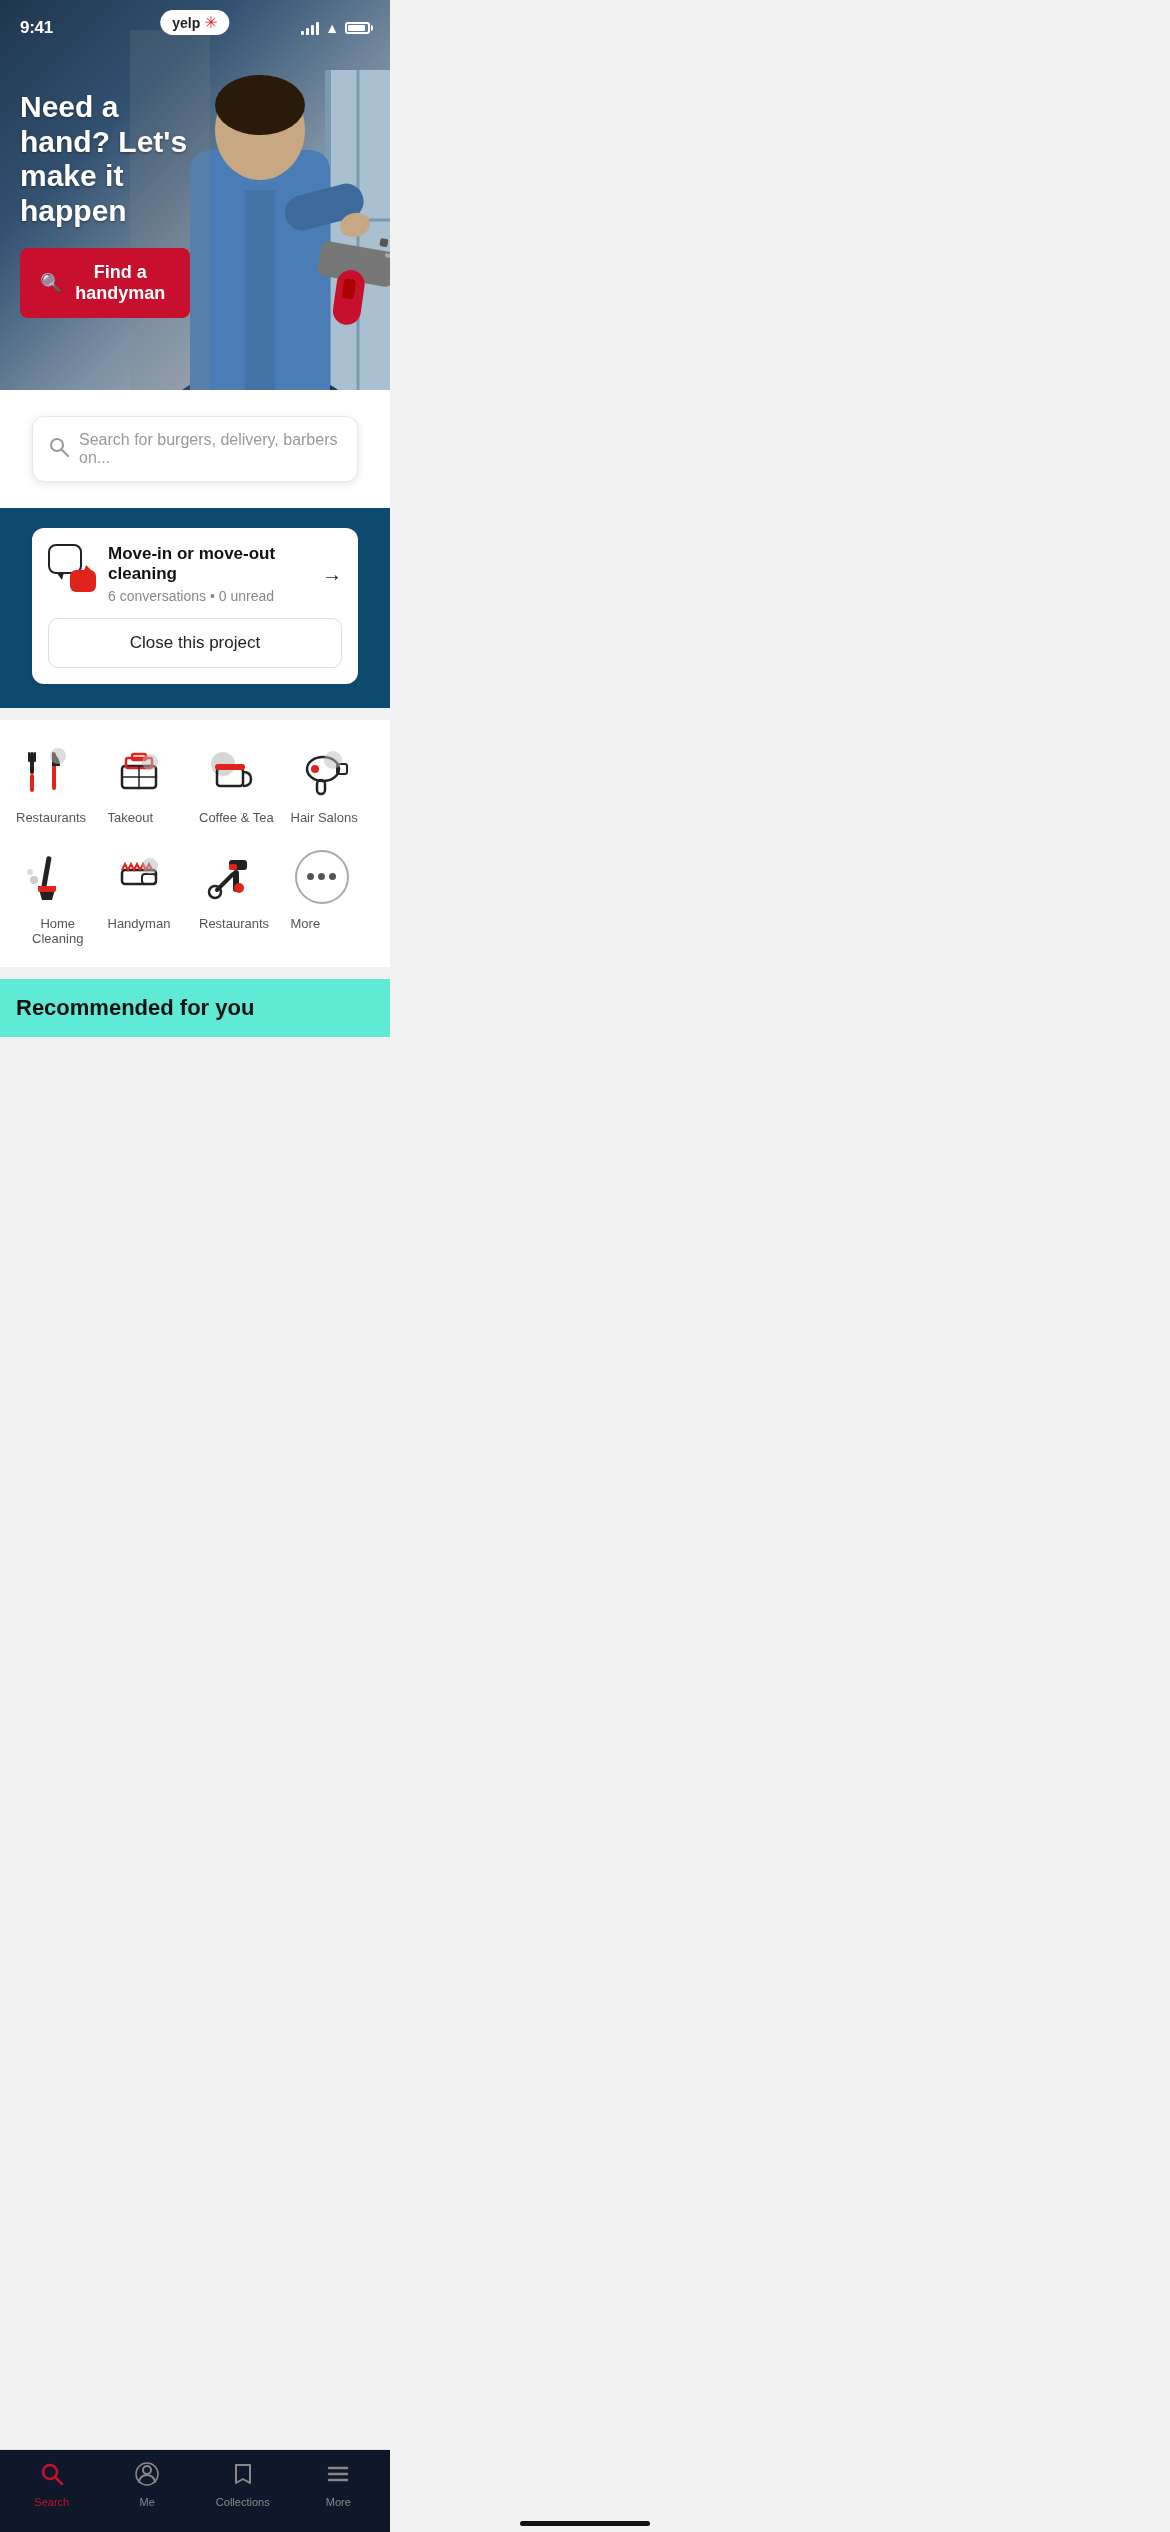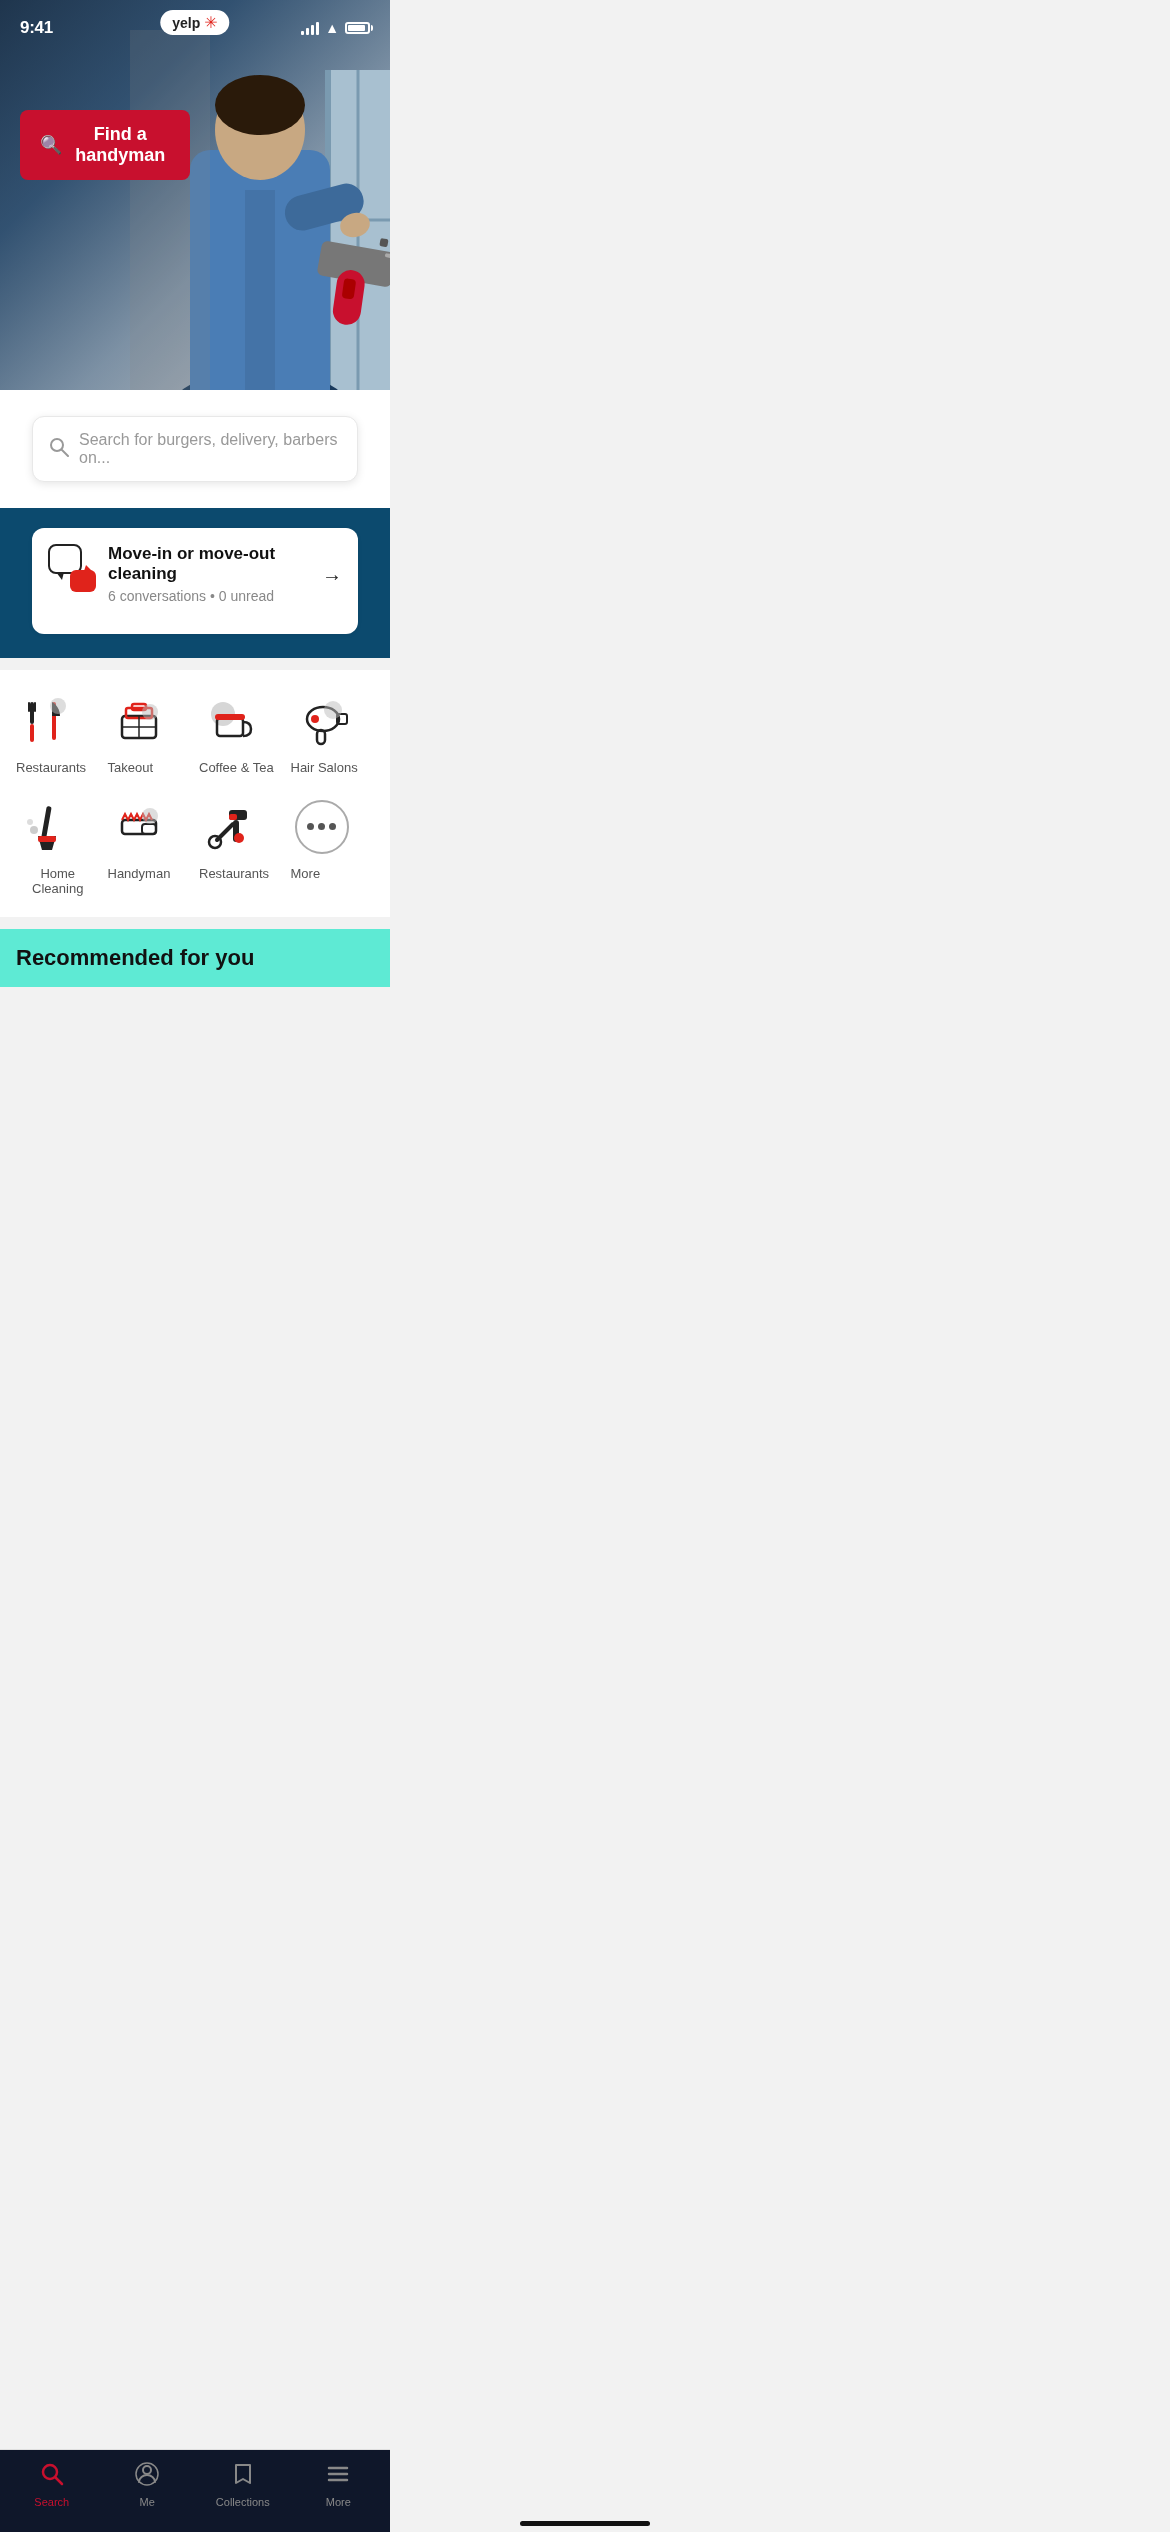--- a/index.html
+++ b/index.html
@@ -486,20 +486,21 @@
     <rect x="255" y="223" width="25" height="4" rx="2" fill="#aaa" transform="rotate(10,255,225)"></rect>
 
     <rect x="205" y="238" width="28" height="55" rx="14" fill="#c8102e" transform="rotate(8,205,265)"></rect>
 
     <rect x="213" y="248" width="12" height="20" rx="4" fill="#a00" transform="rotate(8,213,258)"></rect>
 
     <rect x="0" y="0" width="80" height="360" fill="#888" opacity="0.2"></rect>
   </svg>
 
   <div class="hero-text">
+    <h1 class="hero-headline">Need a hand? Let's make it happen</h1>
     <button class="hero-cta">
       <span class="cta-search-icon">🔍</span>
       <span class="hero-cta-text">Find a handyman</span>
     </button>
   </div>
 </div>
 
 <div class="search-section">
   <div style="padding: 14px 16px; background: white;">
     <div class="search-bar">
@@ -520,20 +521,21 @@
       <div class="project-icon">
         <div class="chat-bubble-main"></div>
         <div class="chat-bubble-red"></div>
       </div>
       <div class="project-info">
         <div class="project-title">Move-in or move-out cleaning</div>
         <div class="project-meta">6 conversations • 0 unread</div>
       </div>
       <div class="project-arrow">→</div>
     </div>
+    <button class="close-project-btn">Close this project</button>
   </div>
 </div>
 
 <div class="categories-section">
   <div class="categories-grid">
 
     <div class="category-item">
       <div class="category-icon-wrap">
         <svg class="cat-icon" viewBox="0 0 54 54" fill="none">
 

